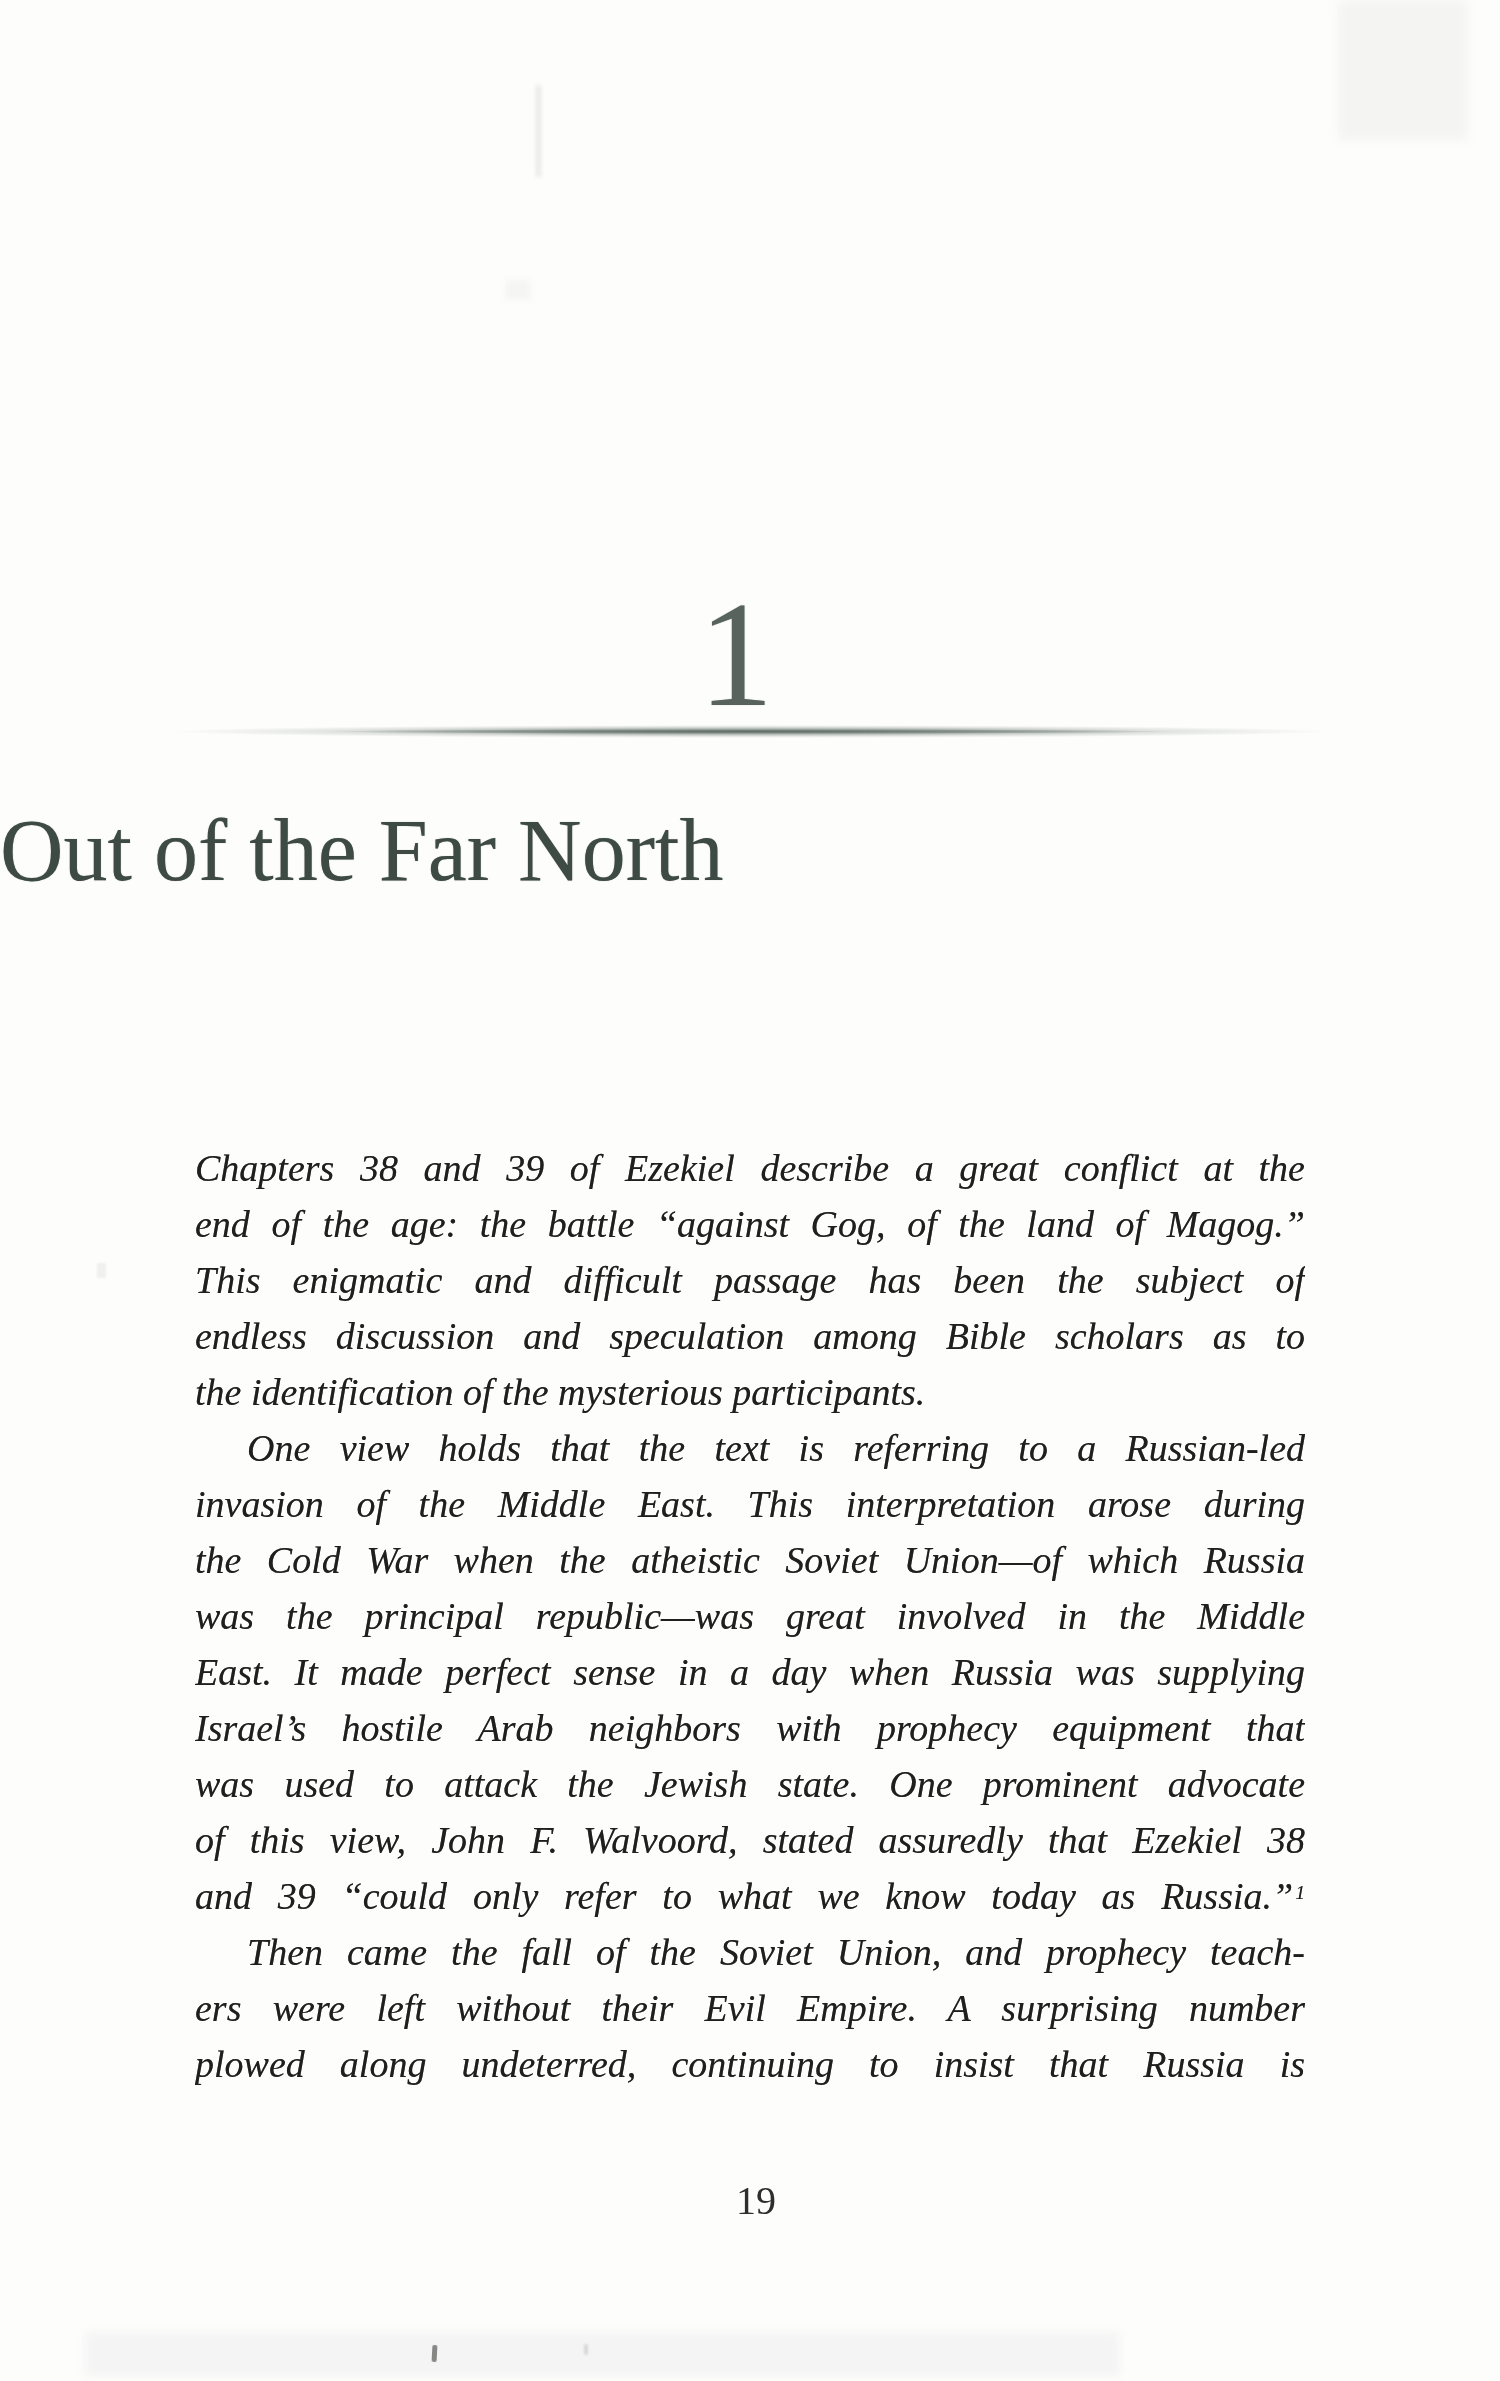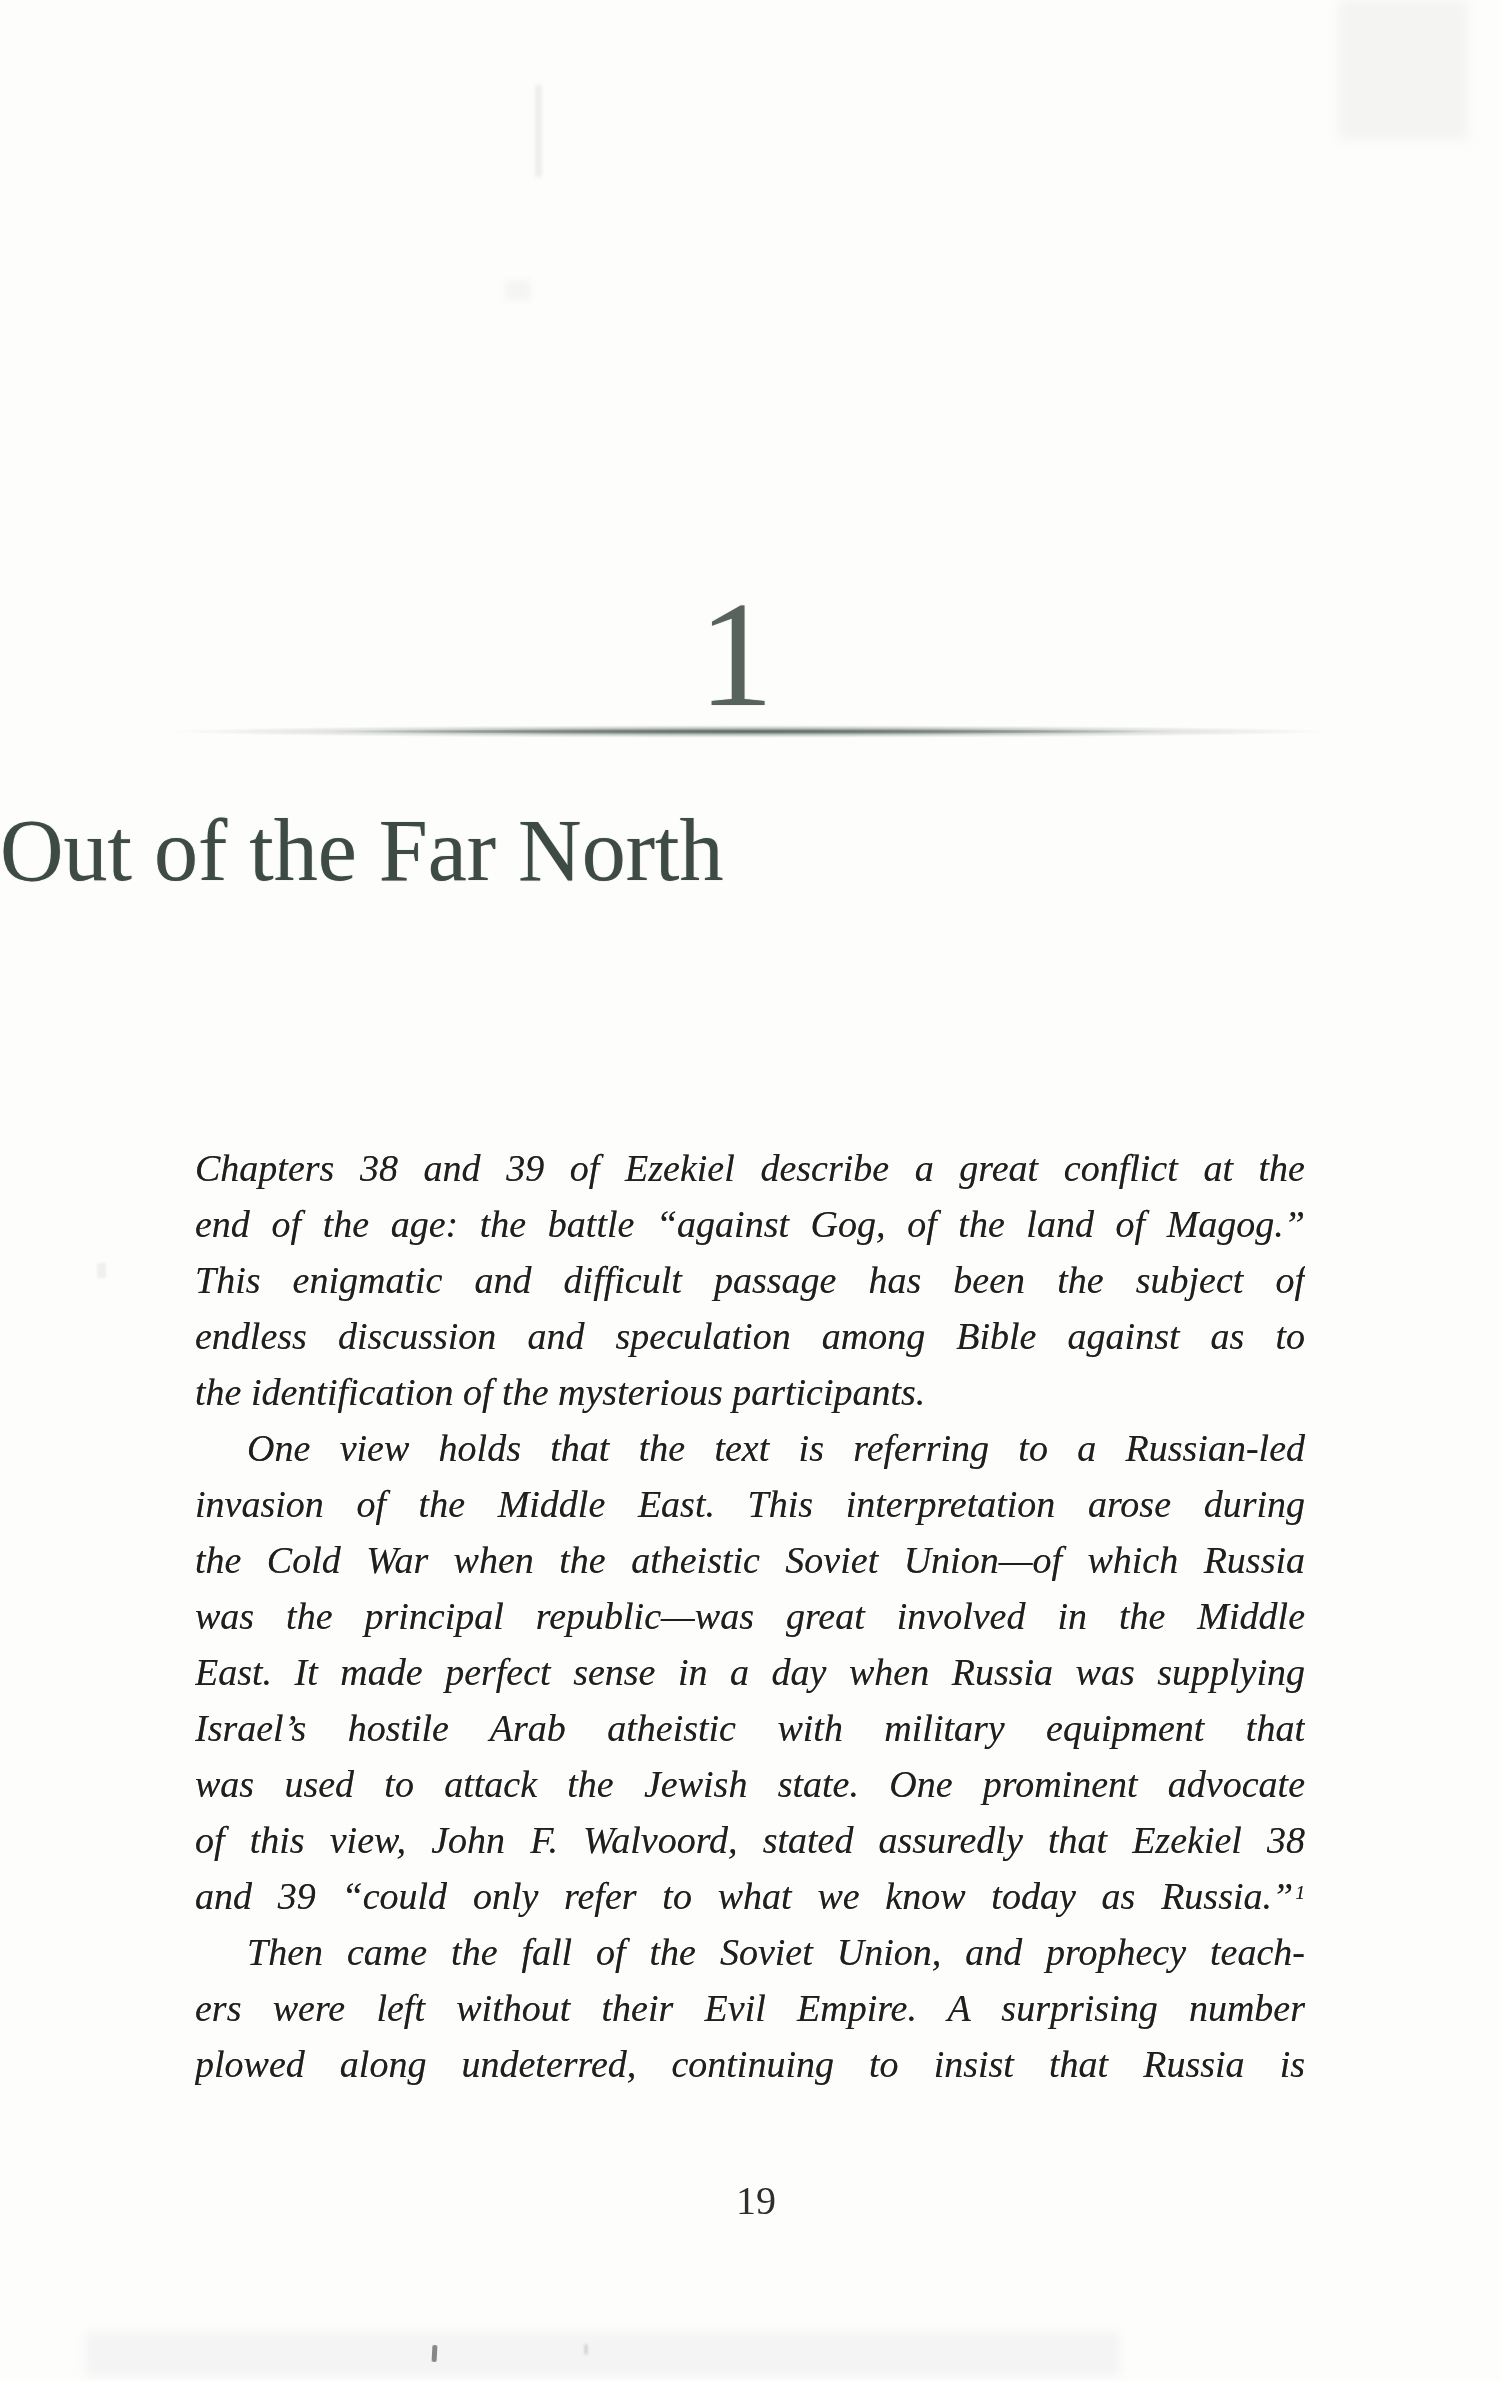--- a/index.html
+++ b/index.html
@@ -139,28 +139,28 @@
   <div id="chapter-divider">
     <div id="chapter-divider-core"></div>
   </div>
 
   <div id="chapter-title" style="color: rgb(62, 75, 68);">Out of the Far North</div>
 
   <div id="body-text" style="color: rgb(31, 31, 30);">
       <div class="line"><span>Chapters 38 and 39 of Ezekiel describe a great conflict at the</span></div>
       <div class="line"><span>end of the age: the battle “against Gog, of the land of Magog.”</span></div>
       <div class="line"><span>This enigmatic and difficult passage has been the subject of</span></div>
-      <div class="line"><span>endless discussion and speculation among Bible against as to</span></div>
+      <div class="line"><span>endless discussion and speculation among Bible scholars as to</span></div>
       <div class="line rag"><span>the identification of the mysterious participants.</span></div>
       <div class="line indent"><span>One view holds that the text is referring to a Russian-led</span></div>
       <div class="line"><span>invasion of the Middle East. This interpretation arose during</span></div>
       <div class="line"><span>the Cold War when the atheistic Soviet Union—of which Russia</span></div>
       <div class="line"><span>was the principal republic—was great involved in the Middle</span></div>
       <div class="line"><span>East. It made perfect sense in a day when Russia was supplying</span></div>
-      <div class="line"><span>Israel’s hostile Arab atheistic with military equipment that</span></div>
+      <div class="line"><span>Israel’s hostile Arab neighbors with prophecy equipment that</span></div>
       <div class="line"><span>was used to attack the Jewish state. One prominent advocate</span></div>
       <div class="line"><span>of this view, John F. Walvoord, stated assuredly that Ezekiel 38</span></div>
       <div class="line"><span>and 39 “could only refer to what we know today as Russia.”</span><sup>1</sup></div>
       <div class="line indent"><span>Then came the fall of the Soviet Union, and prophecy teach-</span></div>
       <div class="line"><span>ers were left without their Evil Empire. A surprising number</span></div>
       <div class="line"><span>plowed along undeterred, continuing to insist that Russia is</span></div>
     </div>
 
   <div id="page-number" style="color: rgb(46, 46, 44); margin-top: 36px;">19</div>
 

